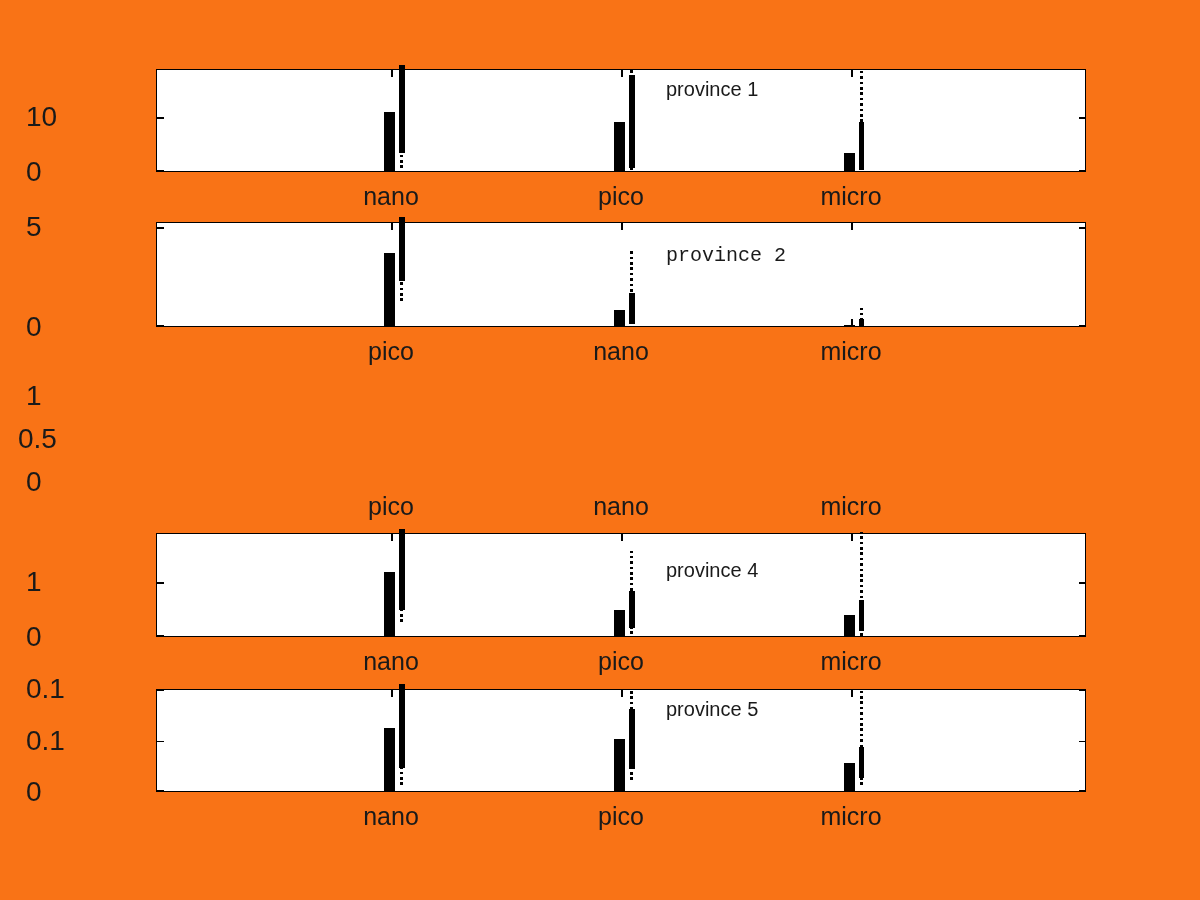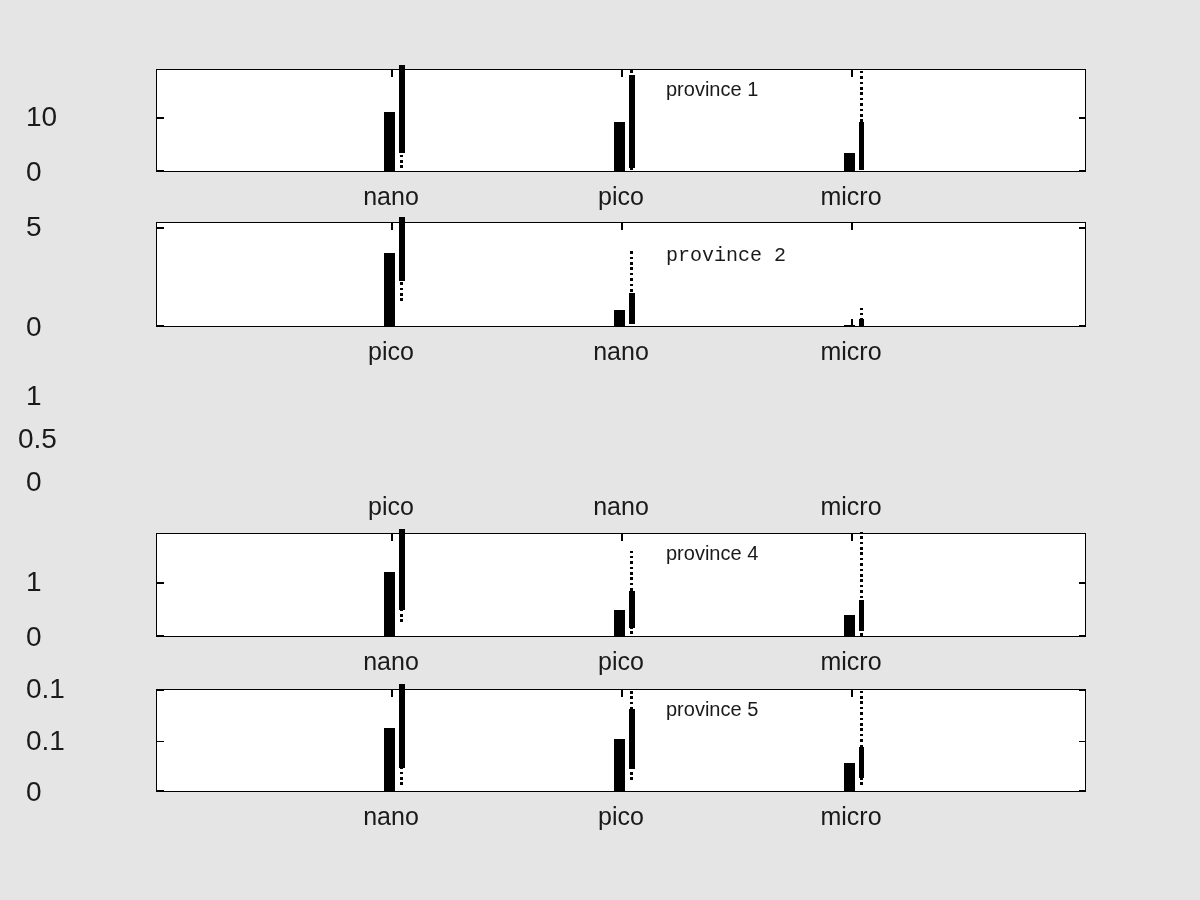--- a/index.html
+++ b/index.html
@@ -1,17 +1,17 @@
 <!DOCTYPE html>
 <html><head>
 <meta charset="utf-8">
 <style>
   html,body{margin:0;padding:0;background:#ffffff;}
   #figure{
-    position:relative;width:1200px;height:900px;background:#e5e5e5;
+    position:relative;width:1200px;height:900px;background:#f97316;
     font-family:"Liberation Sans",sans-serif;color:#1a1a1a;overflow:hidden;
   }
   .panel{
     position:absolute;border:1.5px solid #000;background:#ffffff;
     box-sizing:border-box;overflow:visible;
   }
   .bar{position:absolute;background:#000;}
   .range-bar{position:absolute;background:#000;}
   .dotted-line{
     position:absolute;
@@ -88,21 +88,21 @@
     <div class="x-tick-label" style="left: 316.011px; width: 150px; top: 336px;">pico</div>
     <div class="x-tick-label" style="left: 546px; width: 150px; top: 336px;">nano</div>
     <div class="x-tick-label" style="left: 775.989px; width: 150px; top: 336px;">micro</div>
     <div class="y-tick-label" style="left: 26px; width: 120px; top: 467px;">0</div>
     <div class="y-tick-label" style="left: 18px; width: 120px; top: 423.755px;">0.5</div>
     <div class="y-tick-label" style="left: 26px; width: 120px; top: 380.509px;">1</div>
     <div class="x-tick-label" style="left: 316.011px; width: 150px; top: 491px;">pico</div>
     <div class="x-tick-label" style="left: 546px; width: 150px; top: 491px;">nano</div>
     <div class="x-tick-label" style="left: 775.989px; width: 150px; top: 491px;">micro</div>
     <div class="panel" style="left: 156px; top: 533px; width: 930px; height: 104px;">
-      <div class="axes-title" style="left: 509px; top: 7px;">province 4</div>
+      <div class="axes-title" style="left: 509px; top: 24px;">province 4</div>
       <div class="tick" style="left: 0px; top: 101px; width: 7px; height: 1.3px;"></div>
       <div class="tick" style="left: 921.5px; top: 101px; width: 7px; height: 1.3px;"></div>
       <div class="tick" style="left: 0px; top: 48.3235px; width: 7px; height: 1.3px;"></div>
       <div class="tick" style="left: 921.5px; top: 48.3235px; width: 7px; height: 1.3px;"></div>
       <div class="tick" style="left: 234.361px; top: 0px; width: 1.3px; height: 7px;"></div>
       <div class="tick" style="left: 234.361px; bottom: 0px; width: 1.3px; height: 7px;"></div>
       <div class="dotted-line" style="left: 243.461px; width: 2.6px; bottom: 14.3069px; height: 89.6931px;"></div>
       <div class="range-bar" style="left: 242.011px; width: 5.5px; bottom: 25.8624px; height: 81.4392px;"></div>
       <div class="bar" style="left: 227.261px; width: 10.5px; bottom: 0px; height: 64.381px;"></div>
       <div class="tick" style="left: 464.35px; top: 0px; width: 1.3px; height: 7px;"></div>

